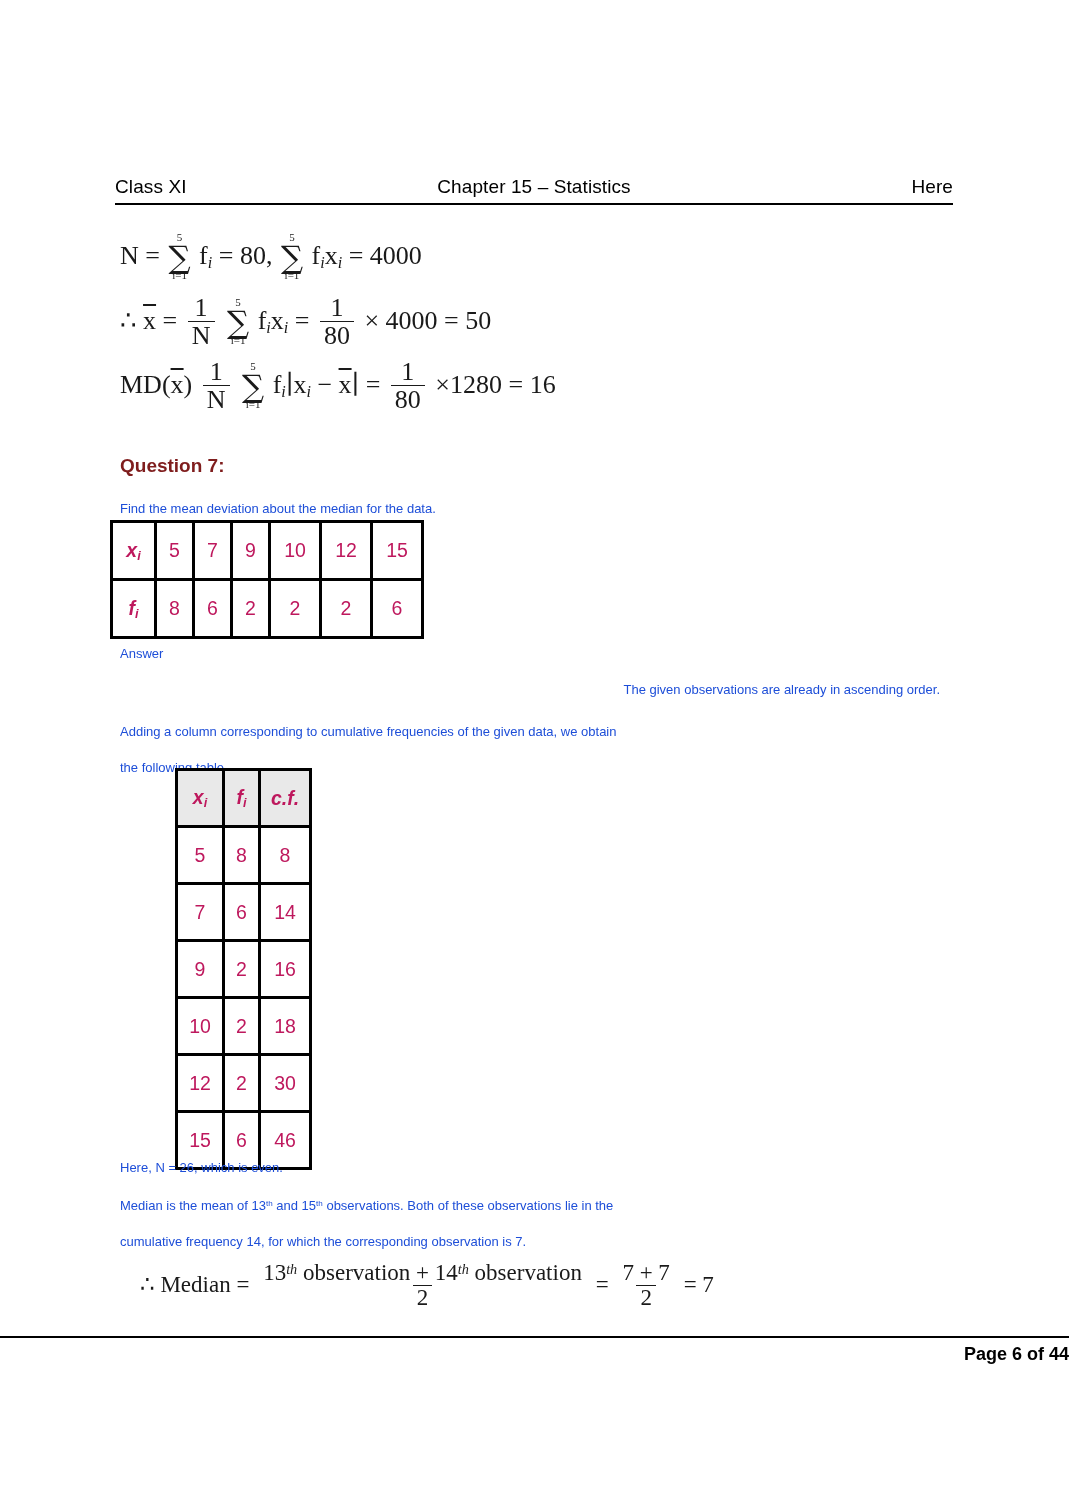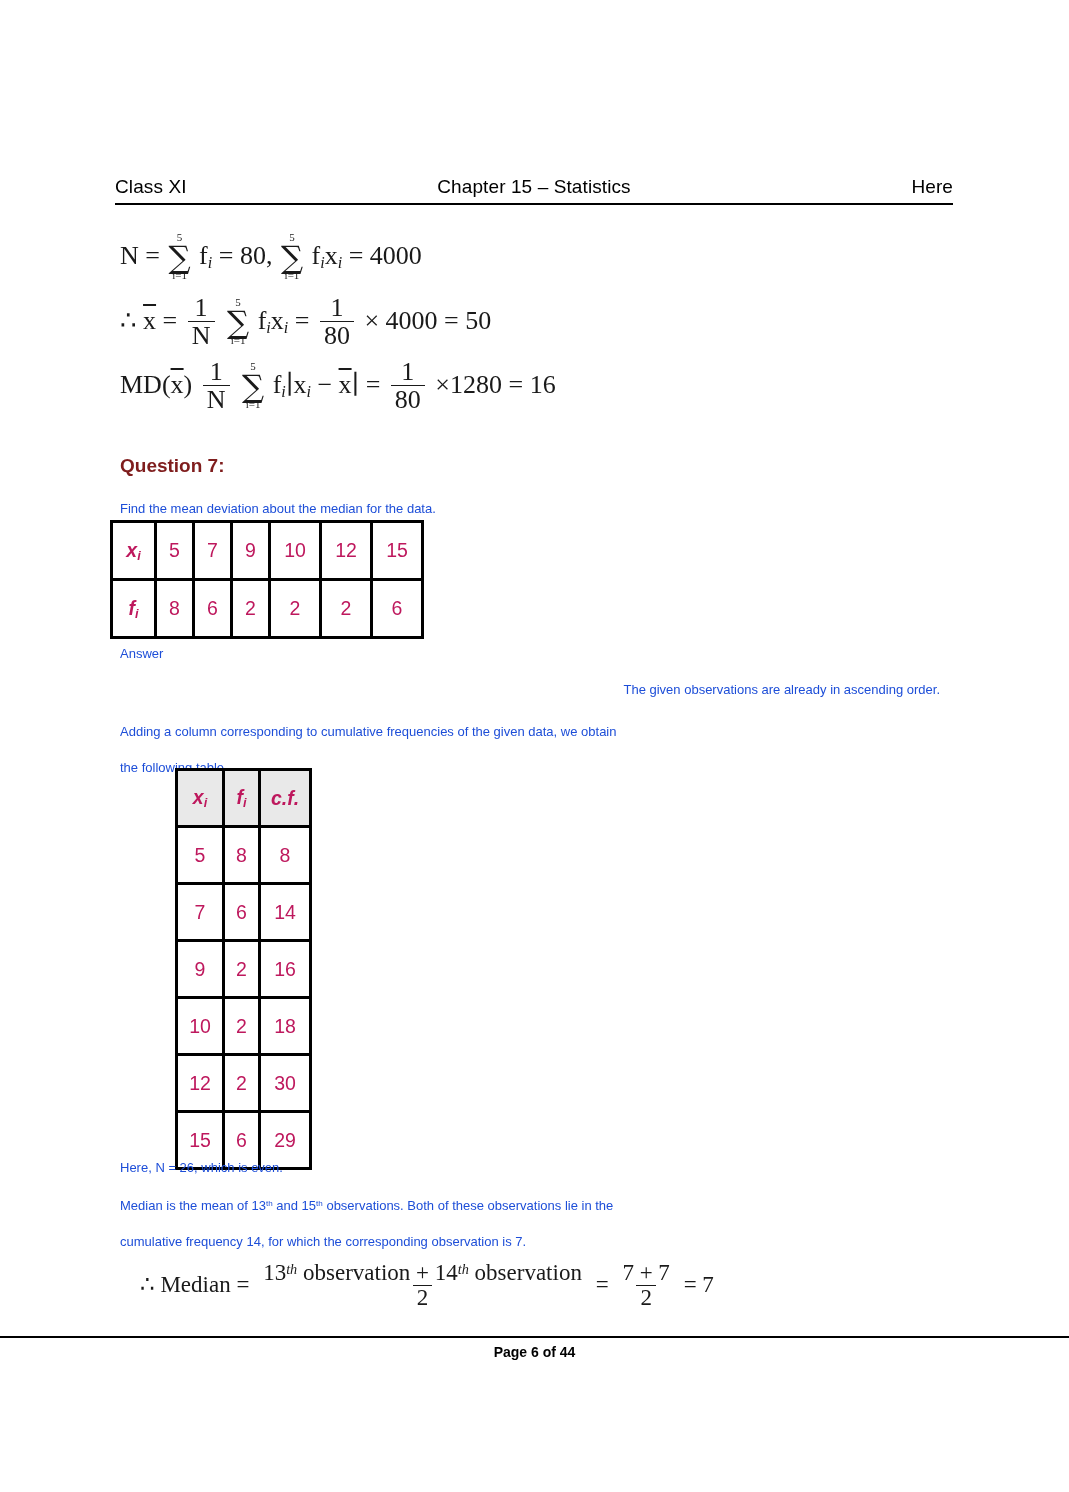--- a/index.html
+++ b/index.html
@@ -173,22 +173,22 @@
     top: 1336px;
     width: 1069px;
     height: 0;
     border-top: 2.5px solid #000;
   }
   .footer-text {
     position: absolute;
     left: 0;
     top: 1344px;
     width: 1069px;
-    text-align: center;
-    font-size: 14px;
+    text-align: right;
+    font-size: 18px;
     font-weight: bold;
     color: #000;
   }
 </style>
 </head>
 <body>
 
 <div class="page">
 
   <div class="doc-header">
@@ -321,21 +321,21 @@
         <td class="c-c">18</td>
       </tr>
       <tr>
         <td class="c-x">12</td>
         <td class="c-f">2</td>
         <td class="c-c">30</td>
       </tr>
       <tr>
         <td class="c-x">15</td>
         <td class="c-f">6</td>
-        <td class="c-c">29</td>
+        <td class="c-c">46</td>
       </tr>
     </tbody>
   </table>
 
   <div class="para p-here">Here, N = 26, which is even.</div>
   <div class="para p-median">
     <span>Median is the mean of 13</span><sup>th</sup><span> and 15</span><sup>th</sup><span> observations. Both of these observations lie in the</span><br>
     <span>cumulative frequency 14, for which the corresponding observation is 7.</span>
   </div>
 

